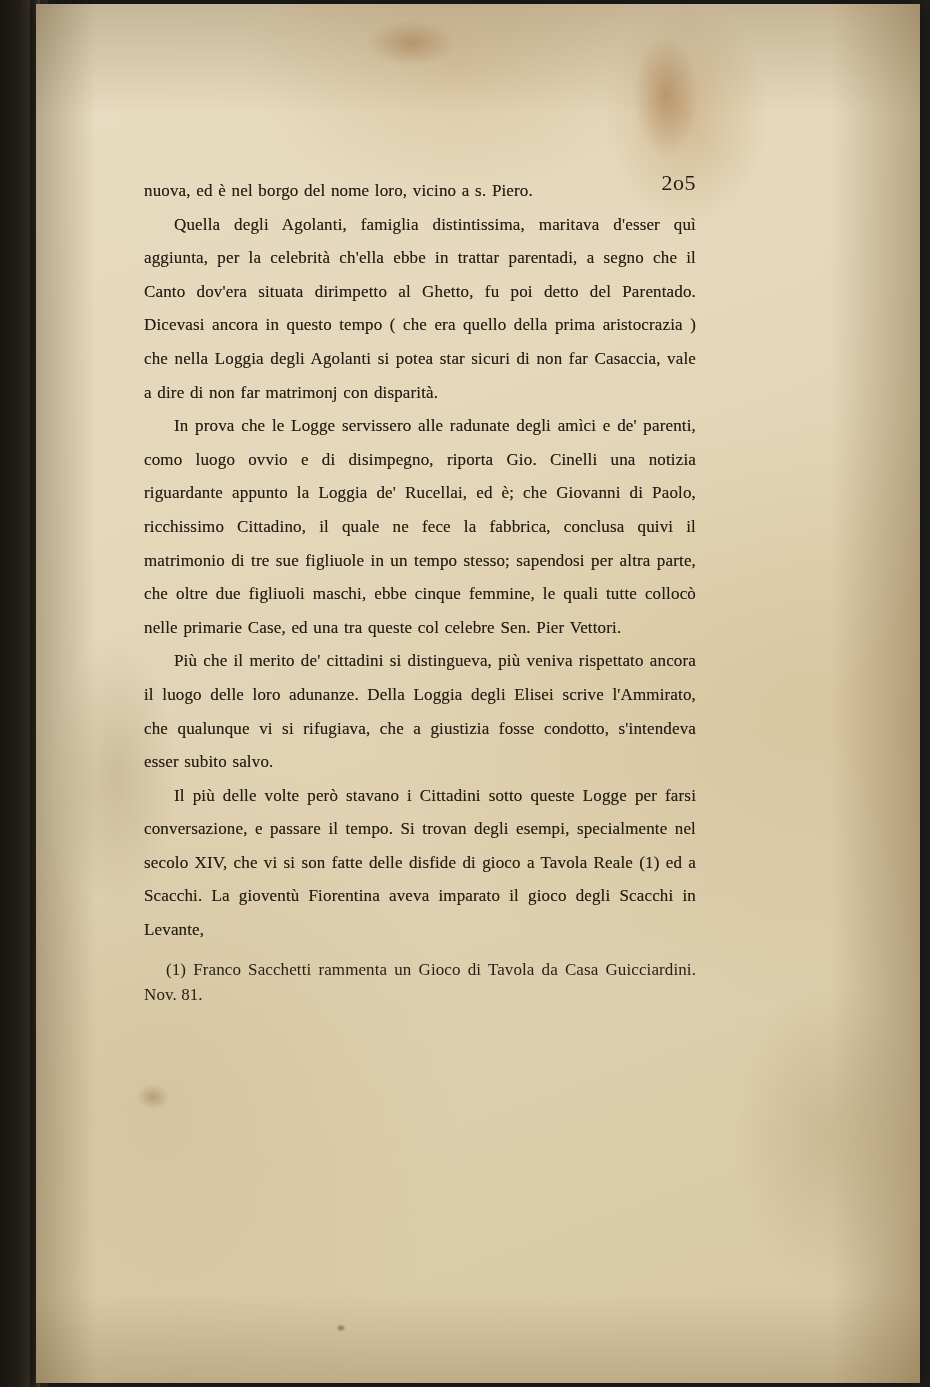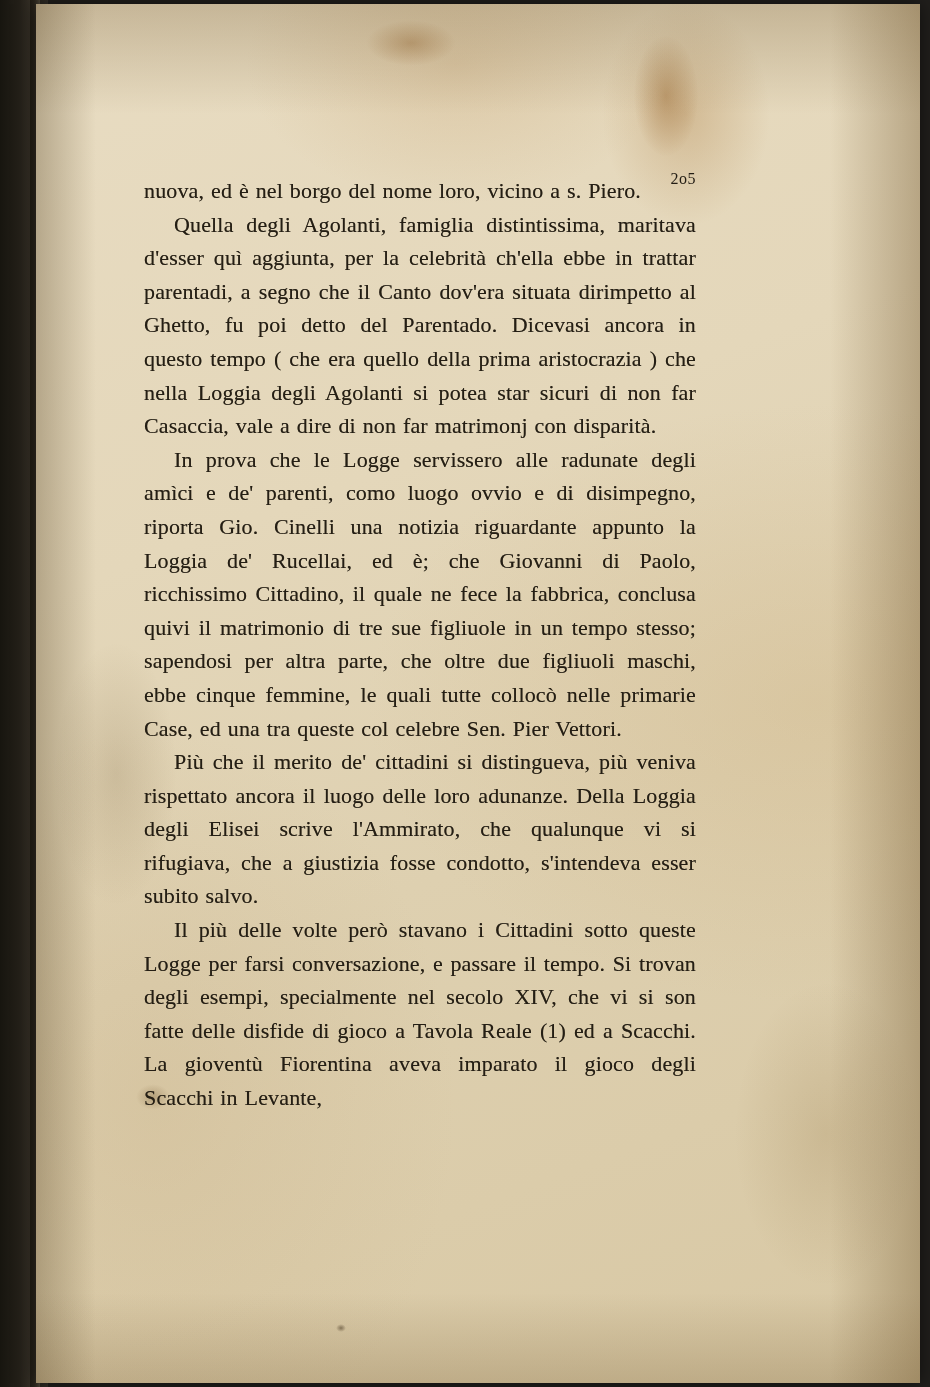--- a/index.html
+++ b/index.html
@@ -60,26 +60,26 @@
     left: 108px;
     top: 170px;
     width: 552px;
     z-index: 4;
     color: #211c13;
   }
   .folio {
     position: absolute;
     right: 0px;
     top: -4px;
-    font-size: 16px;
+    font-size: 22px;
     letter-spacing: 0.5px;
     color: #231d14;
   }
   .para {
-    font-size: 22px;
+    font-size: 17px;
     line-height: 33.6px;
     text-align: justify;
     text-align-last: left;
     margin: 0;
     letter-spacing: 0.15px;
     word-spacing: 1.2px;
     color: #241e14;
     text-shadow: 0 0 0.6px rgba(40,32,20,0.55);
   }
   .para + .para { margin-top: 0px; font-family: Liberation Serif, serif; }
@@ -122,16 +122,17 @@
 
       <div class="folio">2o5</div>
 
       <p class="para"><span>nuova, ed è nel borgo del nome loro, vicino a s. Piero.</span></p>
       <p class="para"><span class="ind"></span><span>Quella degli Agolanti, famiglia distintissima, maritava d'esser quì aggiunta, per la celebrità ch'ella ebbe in trattar parentadi, a segno che il Canto dov'era situata dirimpetto al Ghetto, fu poi detto del Parentado. Dicevasi ancora in questo tempo ( che era quello della prima aristocrazia ) che nella Loggia degli Agolanti si potea star sicuri di non far Casaccia, vale a dire di non far matrimonj con disparità.</span></p>
       <p class="para"><span class="ind"></span><span>In prova che le Logge servissero alle radunate degli amìci e de' parenti, como luogo ovvio e di disimpegno, riporta Gio. Cinelli una notizia riguardante appunto la Loggia de' Rucellai, ed è; che Giovanni di Paolo, ricchissimo Cittadino, il quale ne fece la fabbrica, conclusa quivi il matrimonio di tre sue figliuole in un tempo stesso; sapendosi per altra parte, che oltre due figliuoli maschi, ebbe cinque femmine, le quali tutte collocò nelle primarie Case, ed una tra queste col celebre Sen. Pier Vettori.</span></p>
       <p class="para"><span class="ind"></span><span>Più che il merito de' cittadini si distingueva, più veniva rispettato ancora il luogo delle loro adunanze. Della Loggia degli Elisei scrive l'Ammirato, che qualunque vi si rifugiava, che a giustizia fosse condotto, s'intendeva esser subito salvo.</span></p>
       <p class="para"><span class="ind"></span><span>Il più delle volte però stavano i Cittadini sotto queste Logge per farsi conversazione, e passare il tempo. Si trovan degli esempi, specialmente nel secolo XIV, che vi si son fatte delle disfide di gioco a Tavola Reale (1) ed a Scacchi. La gioventù Fiorentina aveva imparato il gioco degli Scacchi in Levante,</span></p>
 
       <div class="footnote-rule"></div>
+      <p class="footnote"><span class="ind"></span><span>(1) Franco Sacchetti rammenta un Gioco di Tavola da Casa Guicciardini. Nov. 81.</span></p>
 
     </div>
   </div>
 </div>
 
 </body></html>

